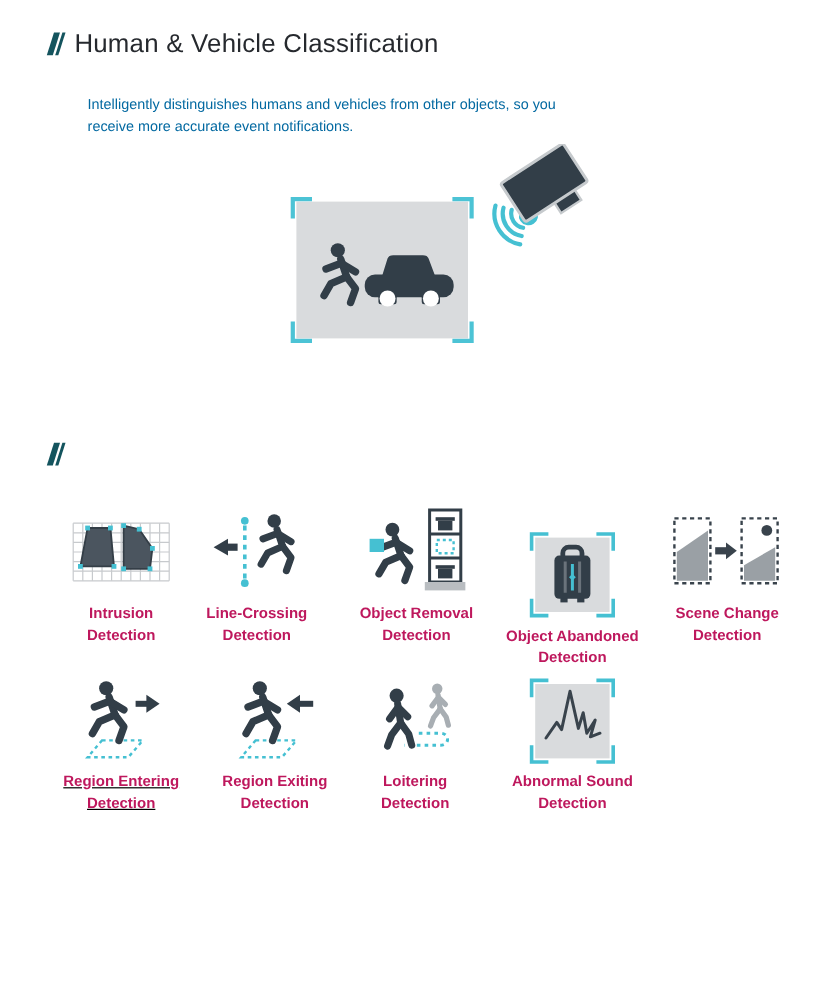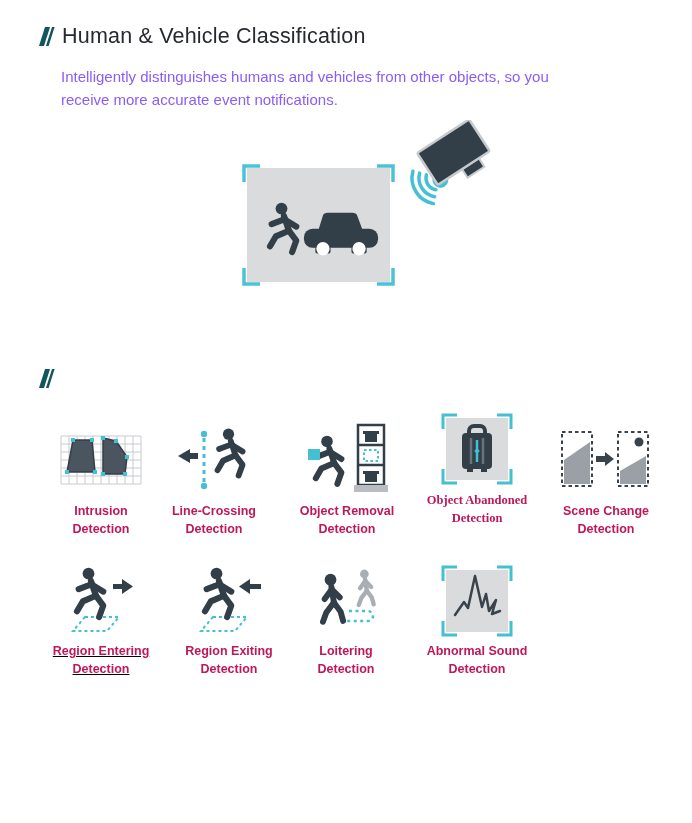--- a/index.html
+++ b/index.html
@@ -6,22 +6,22 @@
   .page{
     position:relative;width:692px;height:823px;background:#ffffff;overflow:hidden;
     font-family:"Liberation Sans","DejaVu Sans",sans-serif;
   }
   .section-title{
     position:absolute;left:36px;display:flex;align-items:flex-start;gap:7px;
     font-size:21.5px;font-weight:500;color:#26292e;letter-spacing:.2px;
   }
   .section-title .slash{flex:0 0 auto;margin-top:2px;}
   .desc{
-    position:absolute;left:57px;top:62px;width:500px;margin:4px;
-    font-size:15px;line-height:1.5;color:#8b5cf6;white-space:pre-line;
+    position:absolute;left:57px;top:62px;width:500px;margin:16px;
+    font-size:12px;line-height:1.5;color:#0369a1;white-space:pre-line;
   }
   .illustration{position:absolute;left:0;top:120px;}
   .grid-area{position:absolute;left:0;top:0;width:692px;}
   .cell{position:absolute;width:128px;text-align:center;}
   .icon-box{height:80px;display:flex;align-items:center;justify-content:center;}
   .icon-box.r2{height:78px;}
   .label{margin-top:3px;font-size:12.5px;font-weight:700;line-height:1.4;color:#be185d;}
   .label span{display:block;}
   .defs-hidden{position:absolute;width:0;height:0;overflow:hidden;}
 </style>
@@ -182,21 +182,21 @@
           <rect x="59" y="51" width="12" height="8" fill="#323e48"></rect>
           <rect x="48" y="62" width="34" height="7" fill="#b9bdc1"></rect>
         </svg>
       </div>
       <div class="label">
         <span>Object Removal</span>
         <span>Detection</span>
       </div>
     </div>
 
-    <div class="cell" style="left:413px;top:409px;font-family:Liberation Serif, serif;">
+    <div class="cell" style="left:413px;top:439px;">
       <div class="icon-box">
         <svg width="80" height="80" viewBox="0 0 80 80">
           <rect x="9" y="9" width="62" height="62" fill="#d9dbdd"></rect>
           <use href="#corner-brackets"></use>
           <rect x="32" y="17" width="16" height="12" rx="5" fill="none" stroke="#323e48" stroke-width="4"></rect>
           <rect x="30" y="58" width="6" height="5" fill="#323e48"></rect>
           <rect x="44" y="58" width="6" height="5" fill="#323e48"></rect>
           <rect x="25" y="24" width="30" height="36" rx="4" fill="#323e48"></rect>
           <path d="M34 29 V55 M46 29 V55" stroke="#6a737b" stroke-width="2.5"></path>
           <path d="M40 31 V53" stroke="#45c0d2" stroke-width="2.5"></path>

